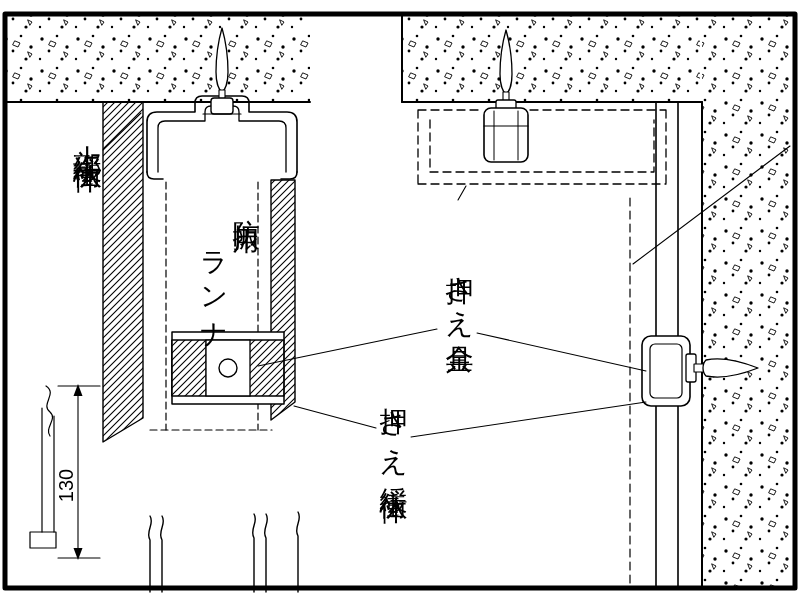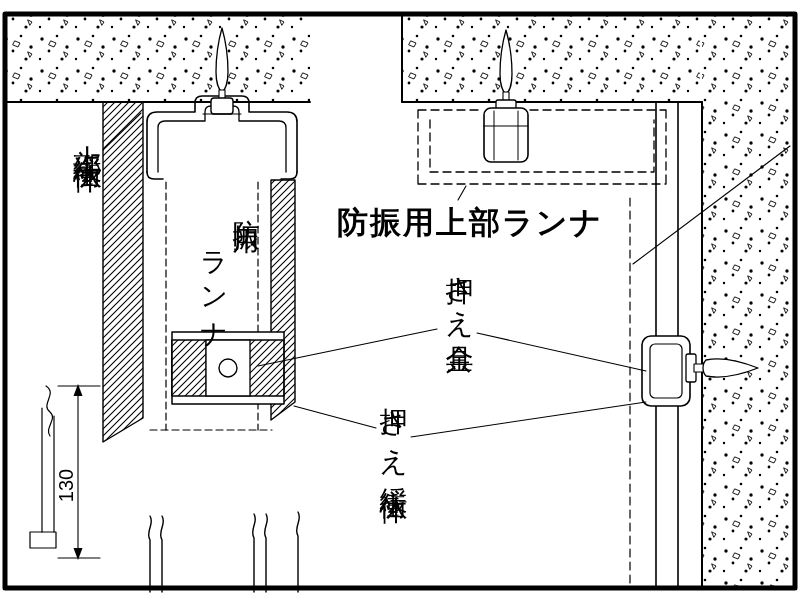--- a/index.html
+++ b/index.html
@@ -161,18 +161,17 @@
     <path d="M411,437 L646,402"></path>
     <path d="M790,146 L633,264"></path>
   </g>
 
   <rect x="5" y="14" width="790" height="574" fill="none" stroke="#000" stroke-width="5"></rect>
 </svg>
 
 <div class="lbl vtext lbl-upper-buffer">上部緩衝体</div>
 <div class="lbl vtext lbl-runner-col1">防振用</div>
 <div class="lbl vtext lbl-runner-col2">ランナ</div>
-<div class="lbl lbl-main">防振用上部ランナ</div>
 <div class="lbl vtext lbl-bracket">押さえ金具</div>
 <div class="lbl vtext lbl-buffer2">押さえ緩衝体</div>
 <div class="lbl lbl-dim">130</div>
 
 </div>
 
 </body></html>

